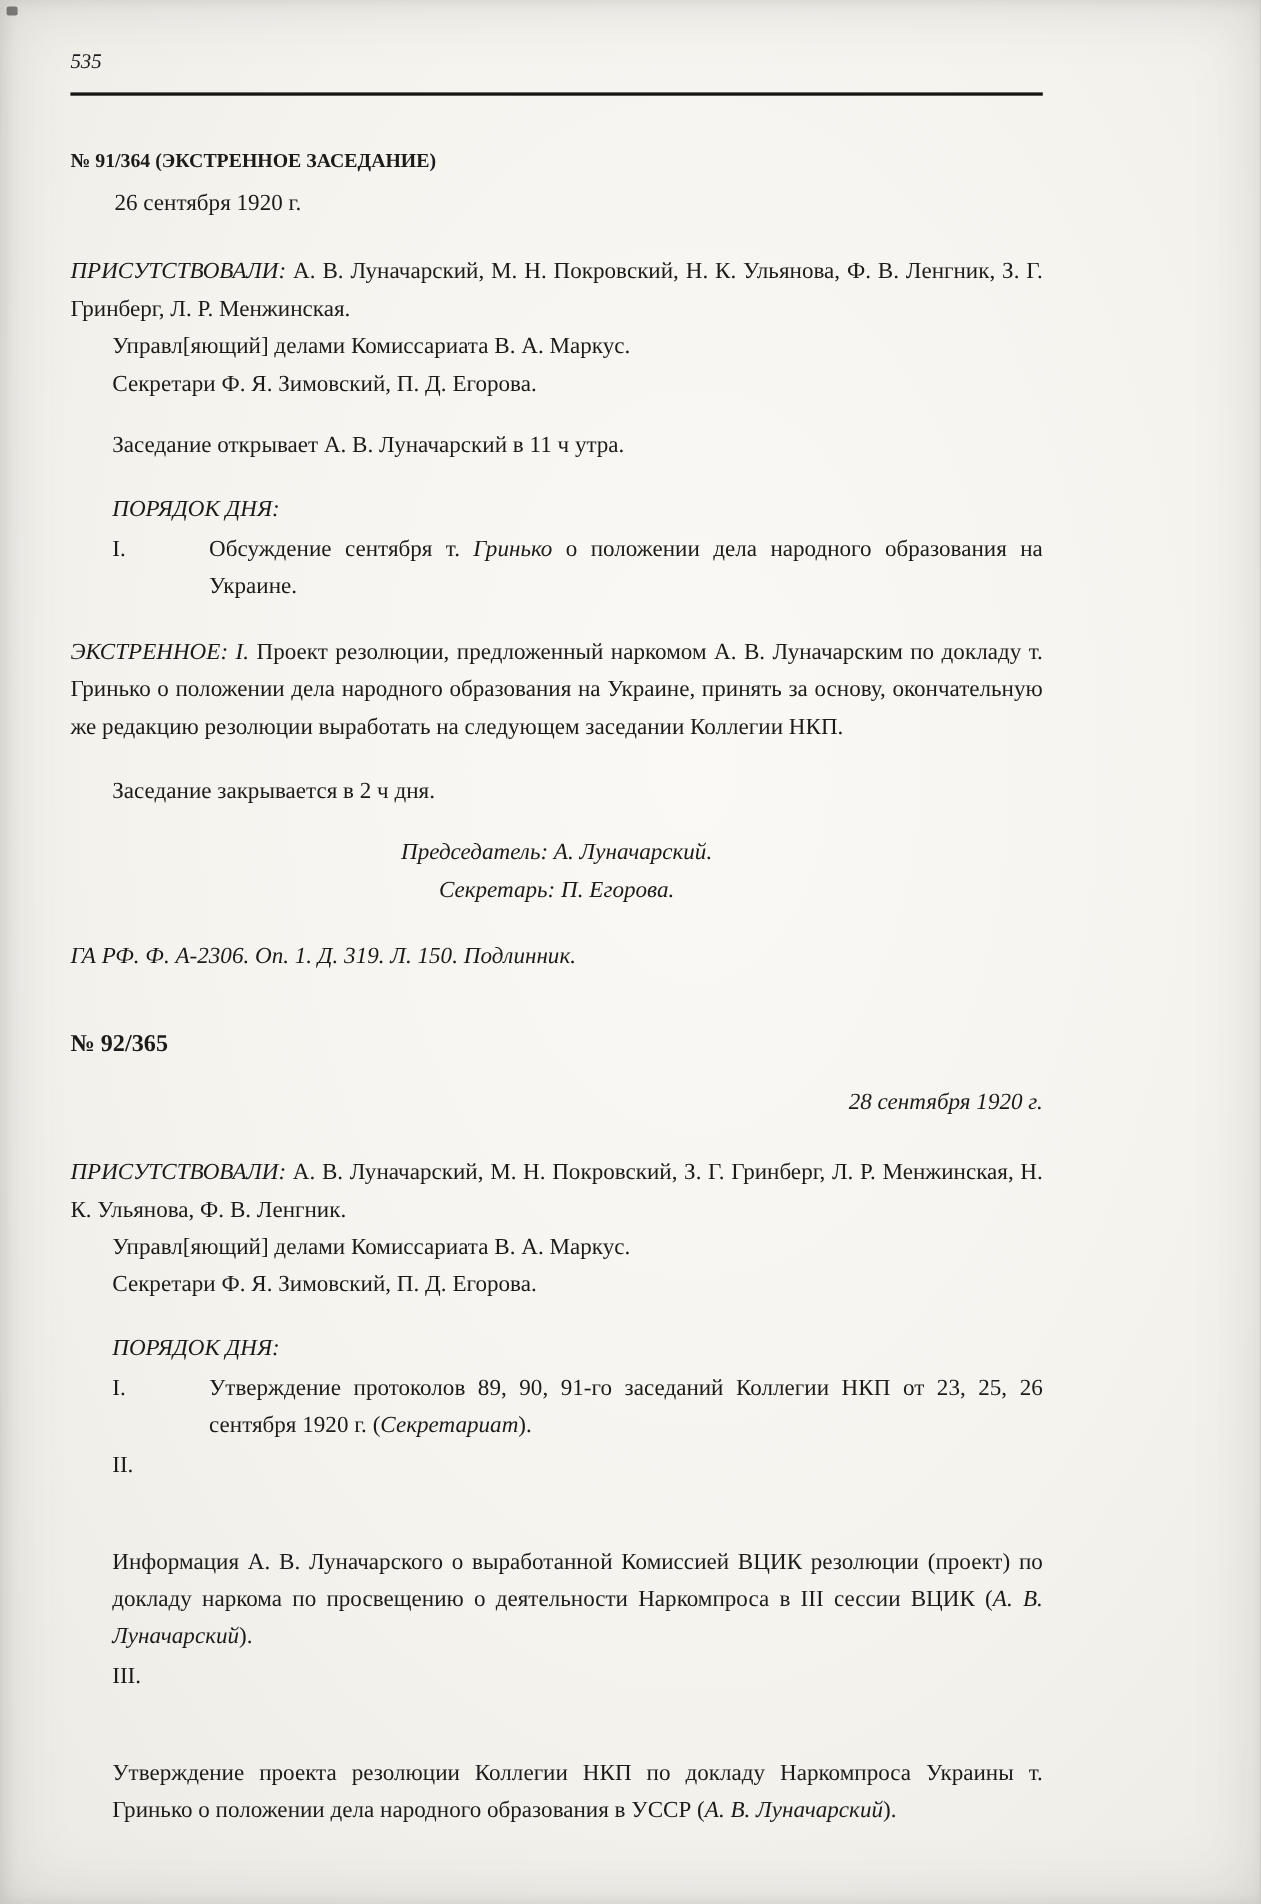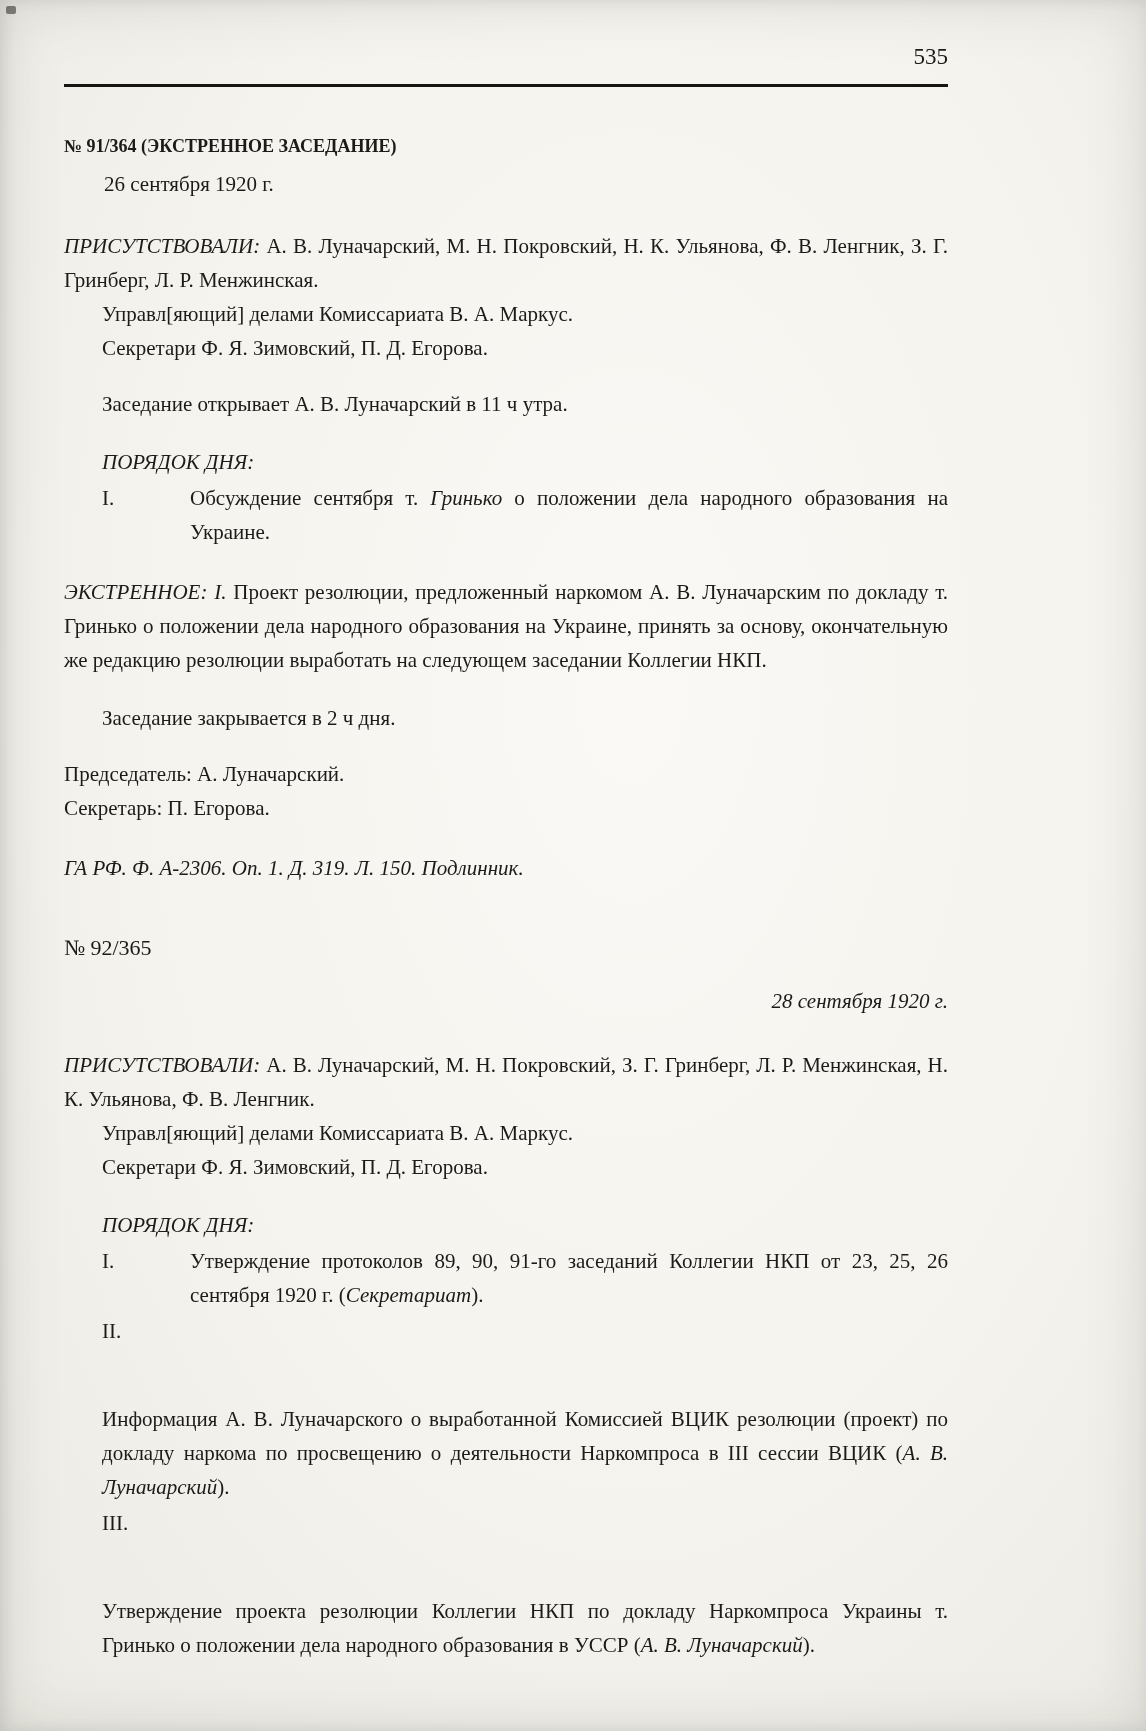--- a/index.html
+++ b/index.html
@@ -22,22 +22,22 @@
     line-height: 34px;
   }
   .content {
     position: absolute;
     left: 64px;
     top: 0;
     width: 884px;
   }
   .pagenum-row {
     padding-top: 40px;
-    text-align: right;
-    font-size: 23px;
+    font-style: italic;
+    font-size: 19px;
   }
   .top-rule {
     margin-top: 10px;
     border: 0;
     border-bottom: 3px solid #161511;
     height: 0;
   }
   .it   { font-style: italic; }
   .heading {
     margin-top: 42px;
@@ -74,29 +74,30 @@
     flex: 1 1 auto;
     text-align: justify;
   }
   .resolution-para {
     margin-top: 26px;
     text-align: justify;
   }
   .closing-line { margin-top: 24px; margin-left: 38px; }
   .signatures {
     margin-top: 22px;
-    text-align: left;
+    text-align: center;
+    font-style: italic;
   }
   .archive-line {
     margin-top: 26px;
     font-style: italic;
   }
   .heading-92 {
     margin-top: 46px;
-    font-weight: normal;
+    font-weight: bold;
     font-size: 22px;
   }
   .present-block-92 { margin-top: 30px; }
   .agenda-item + .agenda-item { margin-top: 2px; flex-direction: column; }
   
   .corner-mark {
     position: absolute;
     left: 6px;
     top: 6px;
     width: 10px;

